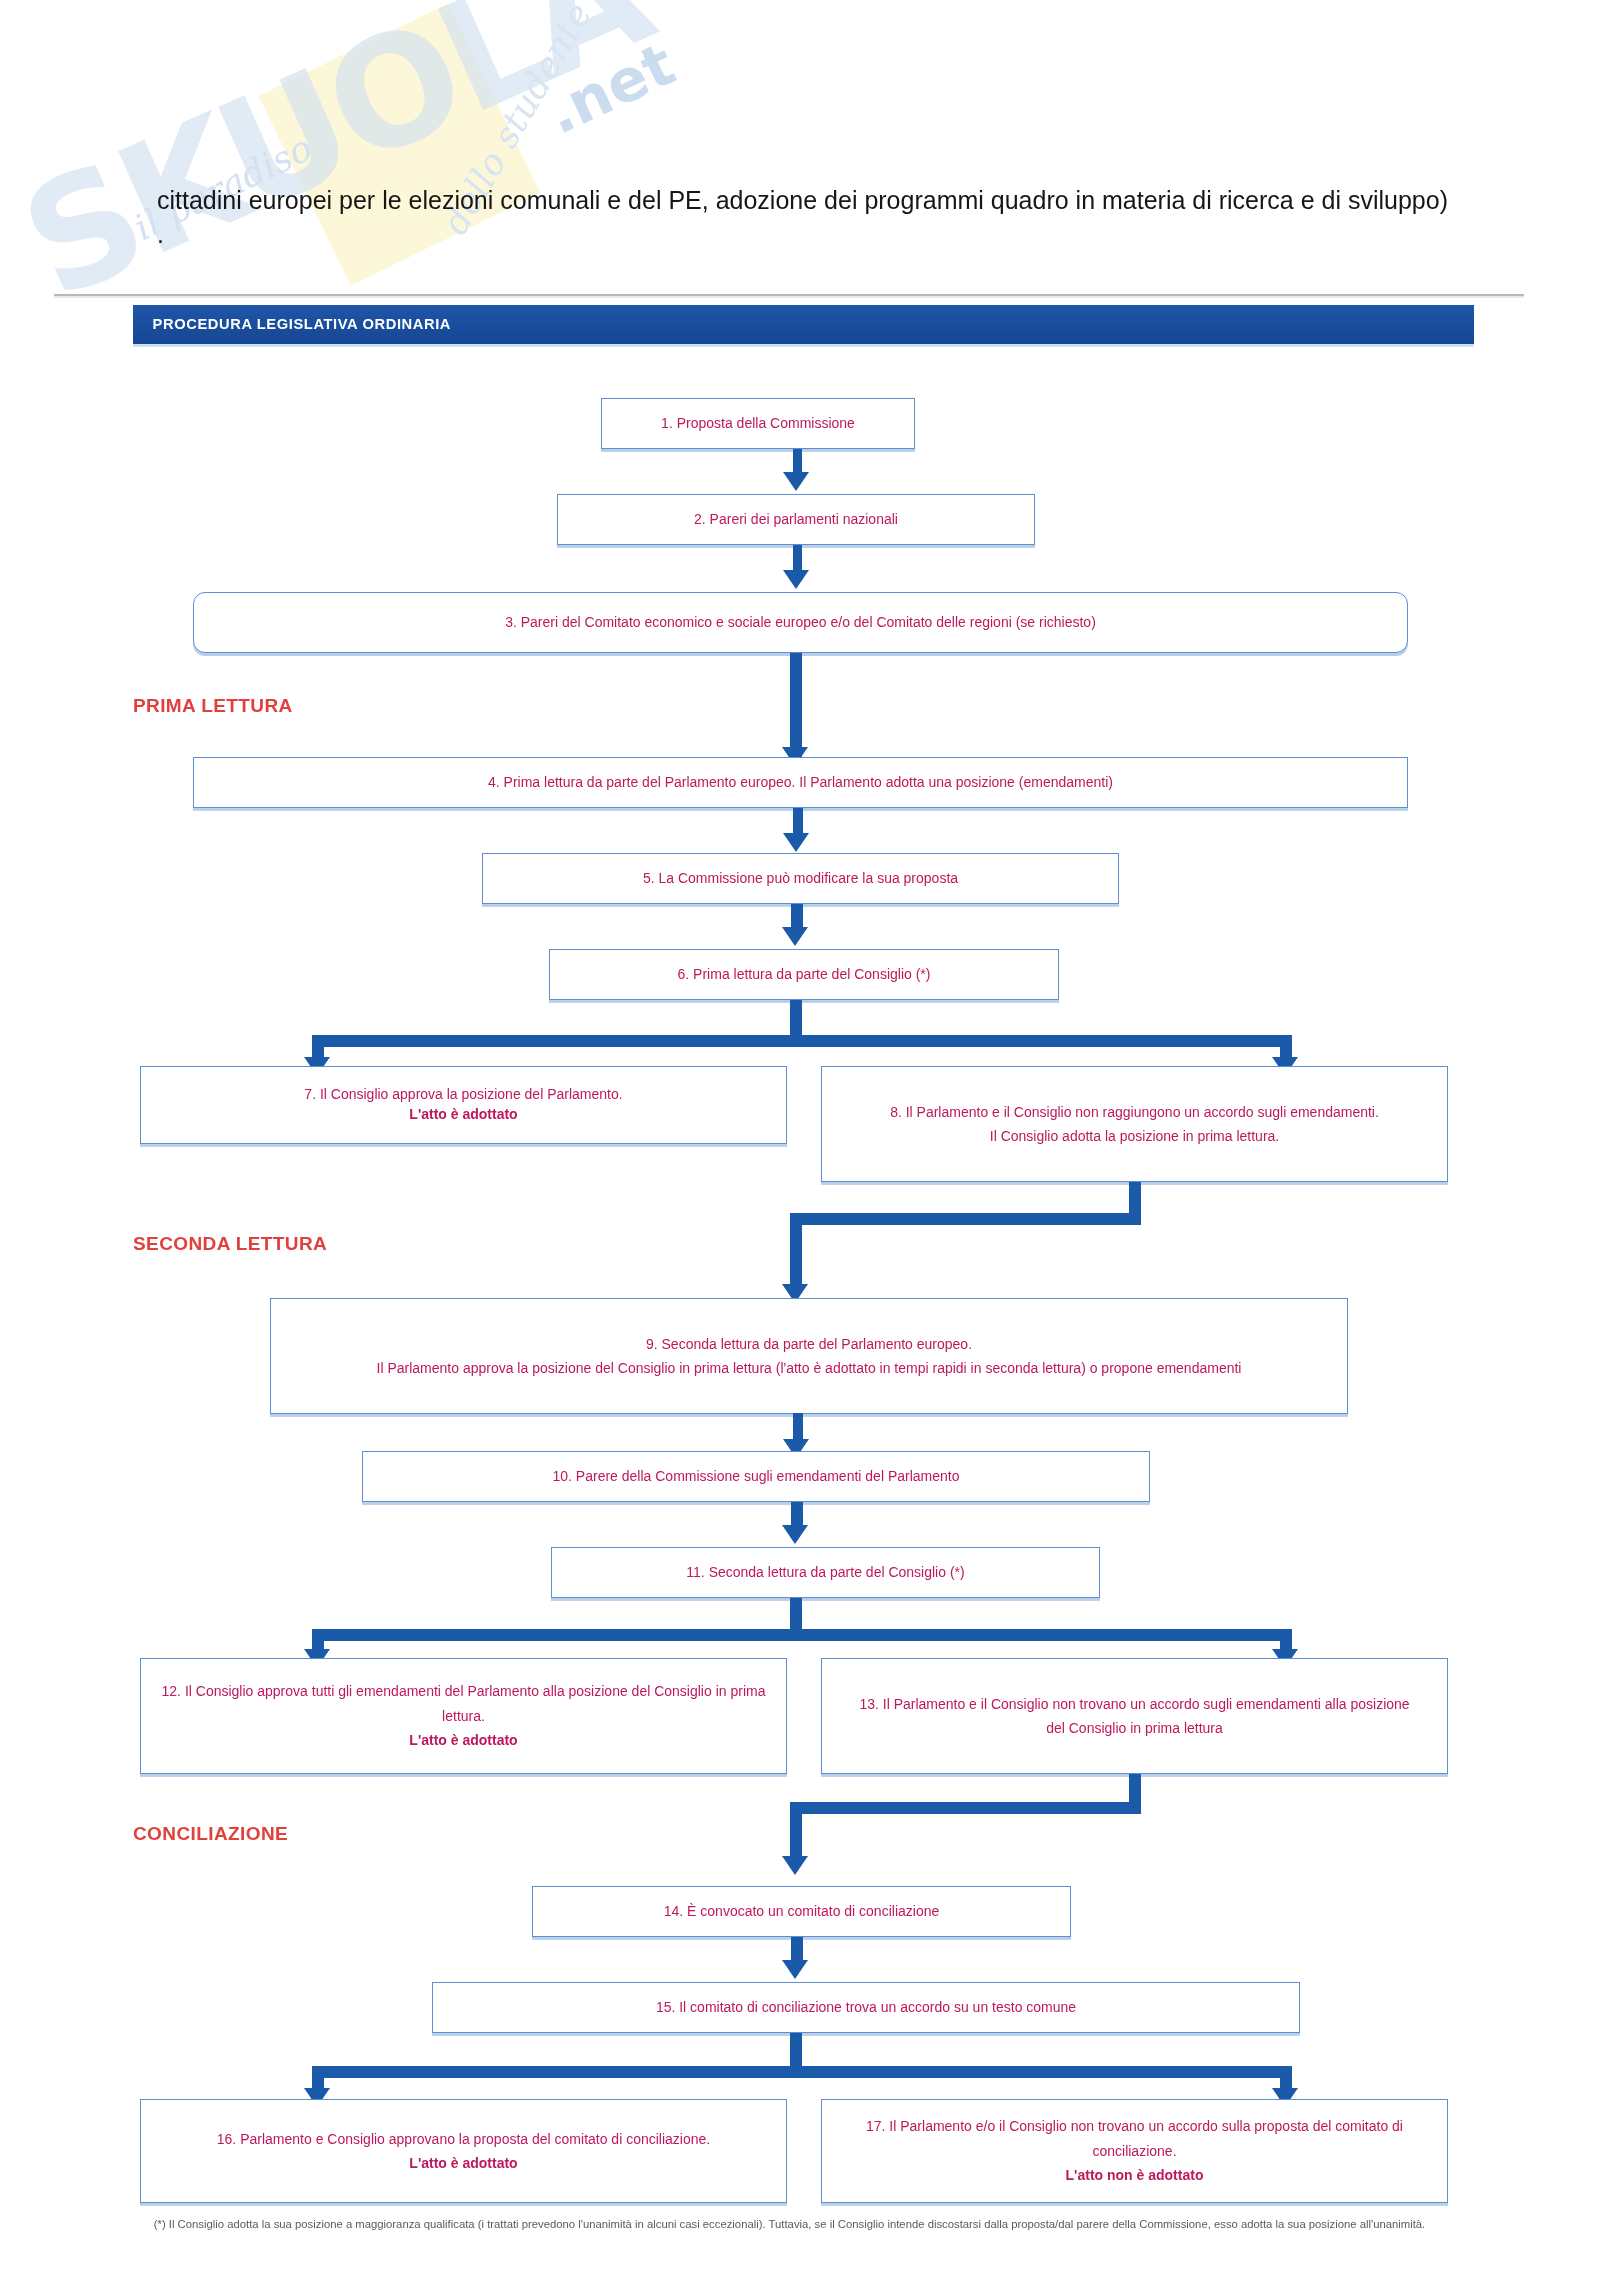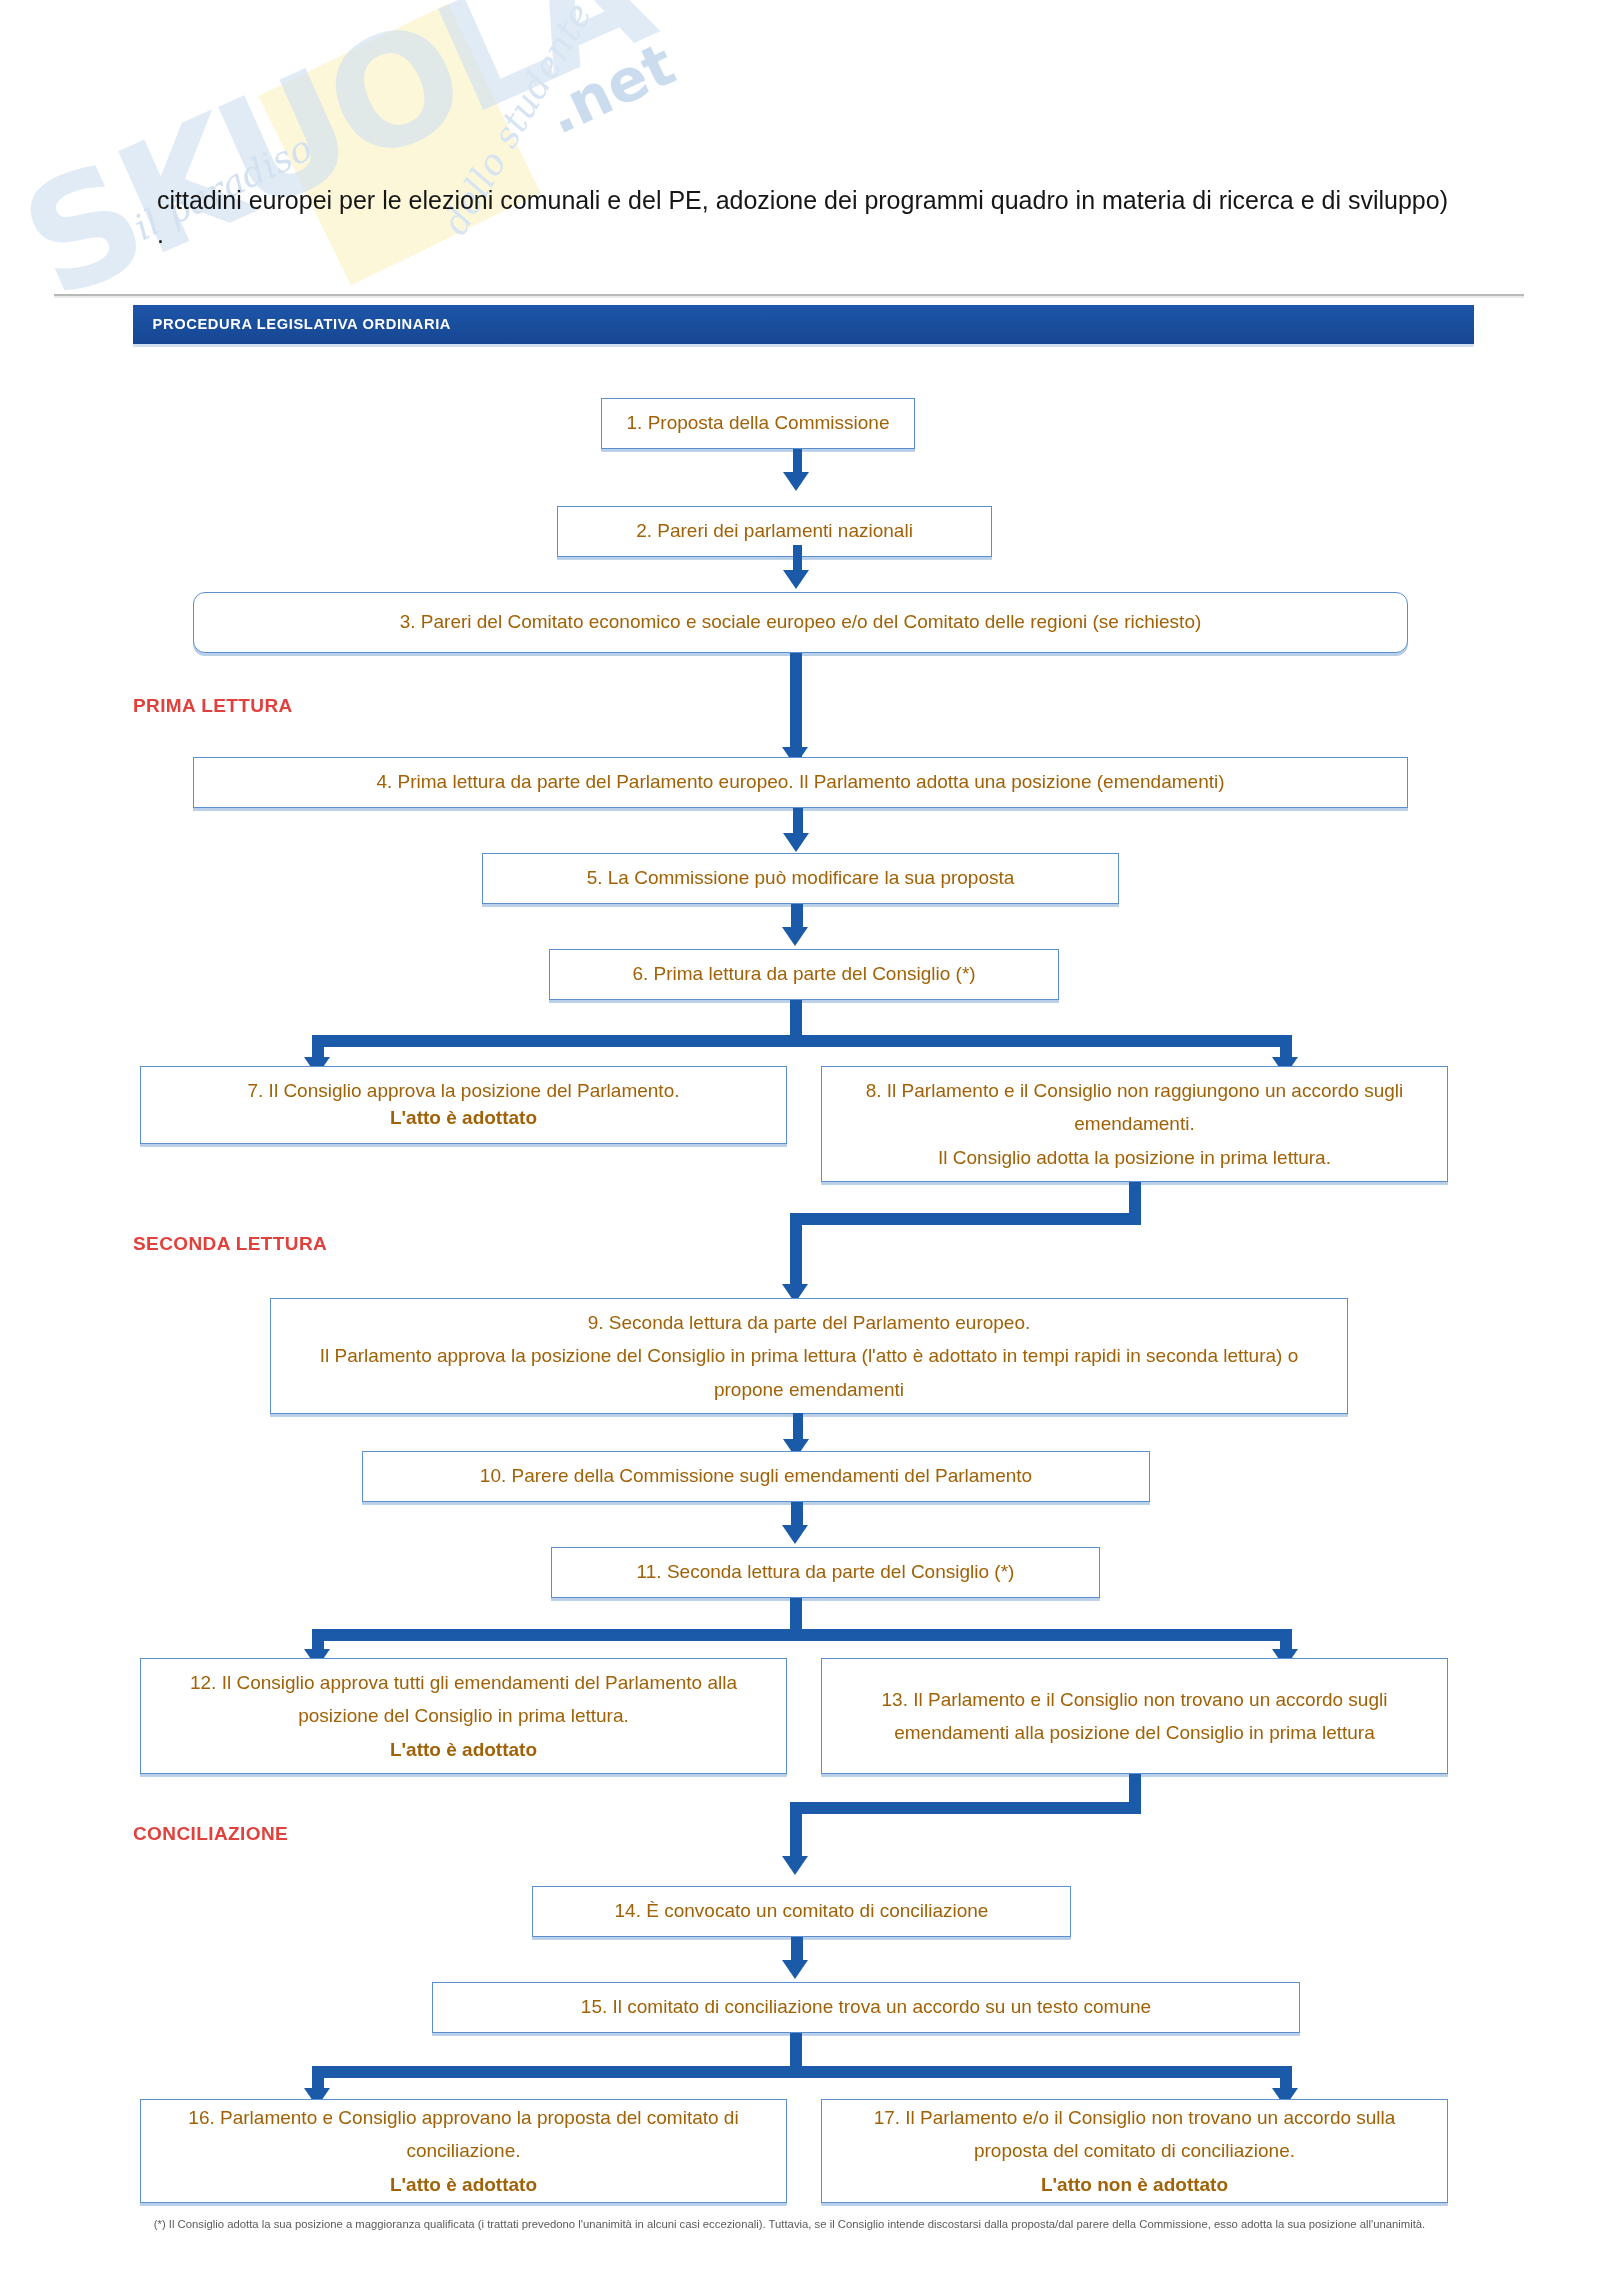--- a/index.html
+++ b/index.html
@@ -156,23 +156,23 @@
     position: absolute;
     box-sizing: border-box;
     background: #ffffff;
     border: 1.6px solid #5b8fce;
     box-shadow: 0 2.9px 0 #b9cfe8;
     display: flex;
     align-items: center;
     justify-content: center;
     text-align: center;
     padding: 5.9px 11.8px;
-    font-size: 19px;
+    font-size: 14px;
     line-height: 1.42;
-    color: #a16207;
+    color: #be185d;
   }
   .node .strong { font-weight: bold; }
   .node.tall { line-height: 1.75; }
 
   
   .conn {
     position: absolute;
     background: #1b5aa8;
   }
   .arrow {
@@ -219,21 +219,21 @@
     <div class="banner">
       <div class="banner-title">PROCEDURA LEGISLATIVA ORDINARIA</div>
     </div>
 
     <div class="node" style="left:601px; top:398px; width:314px; height:51px;">
       <span>1. Proposta della Commissione</span>
     </div>
     <div class="conn" style="left:793px; top:449px; width:8.8px; height:27.4px;"></div>
     <div class="arrow" style="left:783px; top:472px;"></div>
 
-    <div class="node" style="left:557px; top:506px; width:435px; height:51px;">
+    <div class="node" style="left:557px; top:494px; width:478px; height:51px;">
       <span>2. Pareri dei parlamenti nazionali</span>
     </div>
     <div class="conn" style="left:793px; top:545px; width:8.8px; height:29px;"></div>
     <div class="arrow" style="left:783px; top:570px;"></div>
 
     <div class="node" style="left:193px; top:592px; width:1215px; height:61px;border-radius:12px;">
       <span>3. Pareri del Comitato economico e sociale europeo e/o del Comitato delle regioni (se richiesto)</span>
     </div>
     <div class="conn" style="left:790px; top:653px; width:11.8px; height:106px;"></div>
     <div class="arrow" style="left:782px; top:747px;"></div>

